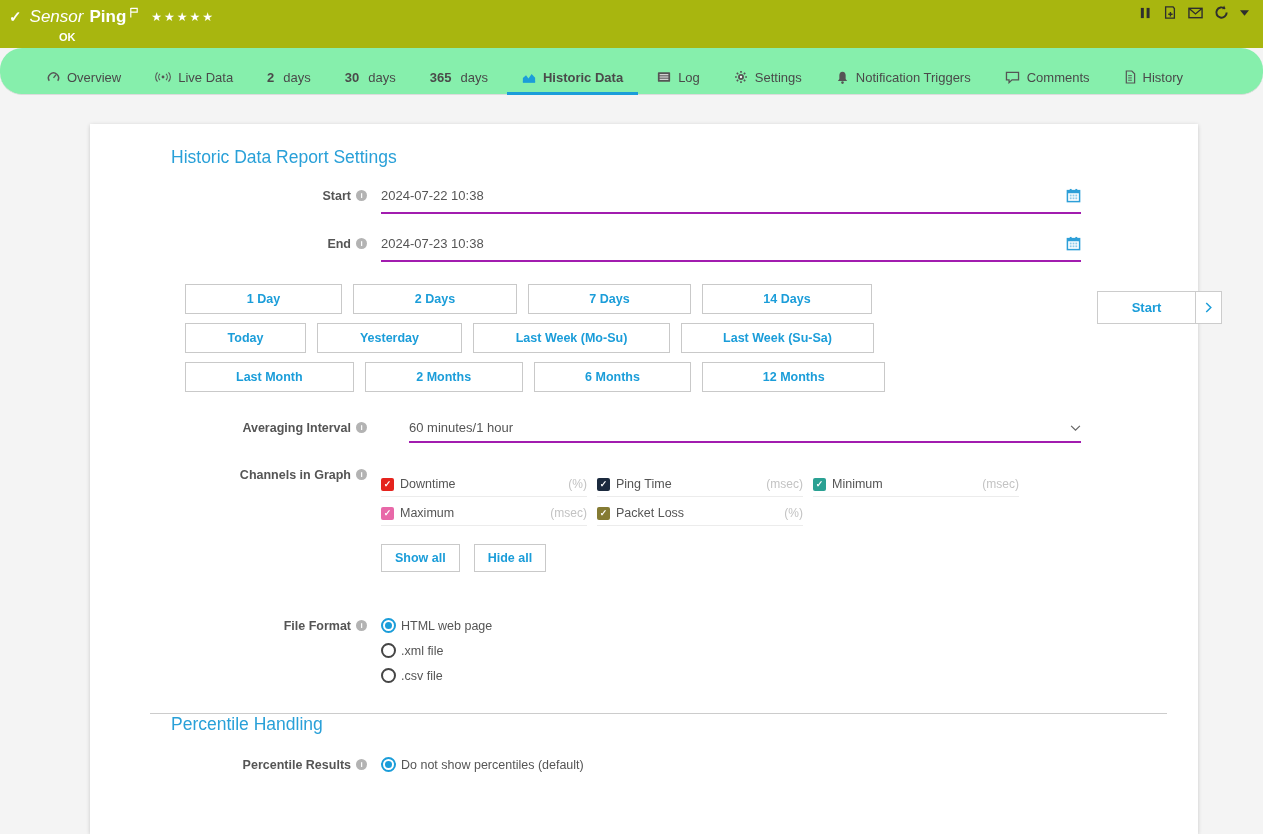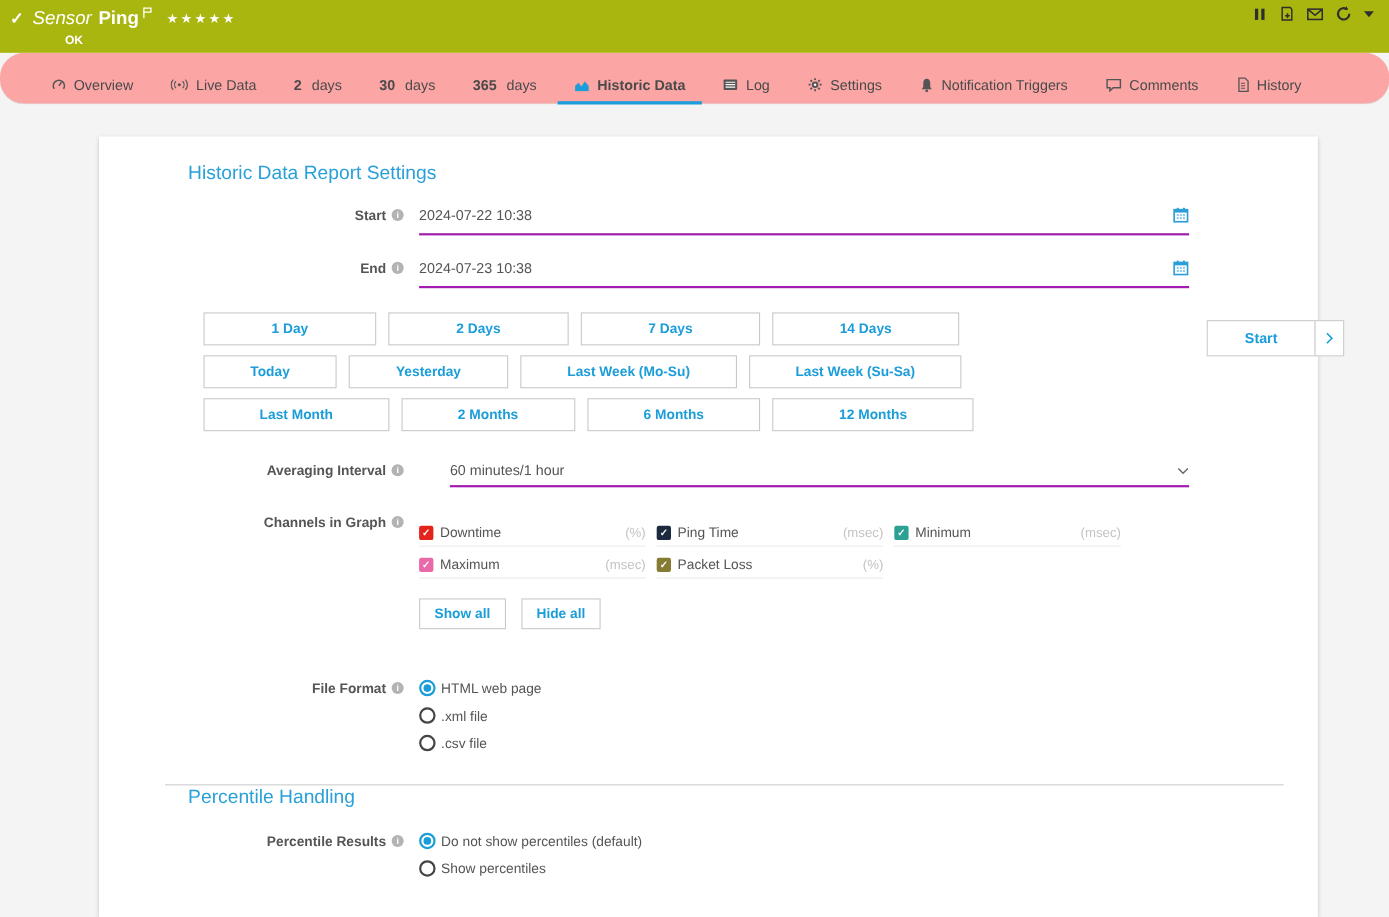--- a/index.html
+++ b/index.html
@@ -16,21 +16,21 @@
   .h-check { font-size:15px; font-weight:700; margin-right:8px; }
   .h-kind { font-style:italic; font-size:17px; margin-right:6px; }
   .h-name { font-weight:700; font-size:17px; }
   .h-flag { margin:-8px 0 0 3px; color:#fff; }
   .h-stars { font-size:12px; letter-spacing:2px; margin-left:12px; }
   .h-status { font-size:11px; font-weight:700; margin:4px 0 0 50px; }
   .h-actions { position:absolute; top:5px; right:14px; display:flex; align-items:center; gap:11px; color:#2e2e2e; }
   .h-actions .hbtn { display:flex; align-items:center; cursor:pointer; }
 
   
-  .tabbar { height:47px; background:#fca5a5; border-bottom:1px solid #dcdcdc;
+  .tabbar { height:47px; background:#86efac; border-bottom:1px solid #dcdcdc;
             display:flex; align-items:flex-end; padding-left:30px;border-radius:22px; }
   .tab { height:34px; display:flex; align-items:center; gap:7px; padding:0 17px;
          font-size:13px; color:#4a4a4a; cursor:pointer; position:relative; white-space:nowrap; }
   .tab .ticon { color:#555; display:flex; align-items:center; }
   .tab b { font-weight:700; margin-right:2px; }
   .tab.active { font-weight:700; }
   .tab.active .ticon { color:#1b9dd9; }
   .tab.active::after { content:""; position:absolute; left:2px; right:2px; bottom:-1px; height:3px; background:#1b9dd9; }
 
   
@@ -395,24 +395,20 @@
       <div class="lbl">
         <span>Percentile Results</span>
         <i class="info"></i>
       </div>
       <div class="ctrl">
         <div class="radios">
           <label class="radio-row">
             <span class="radio sel"></span>
             <span>Do not show percentiles (default)</span>
           </label>
-          <label class="radio-row">
-            <span class="radio"></span>
-            <span>Show percentiles</span>
-          </label>
         </div>
       </div>
     </div>
 
   </div>
 </div>
 
 <div class="start-split">
   <button class="sbtn">Start</button>
   <span class="sarrow">

